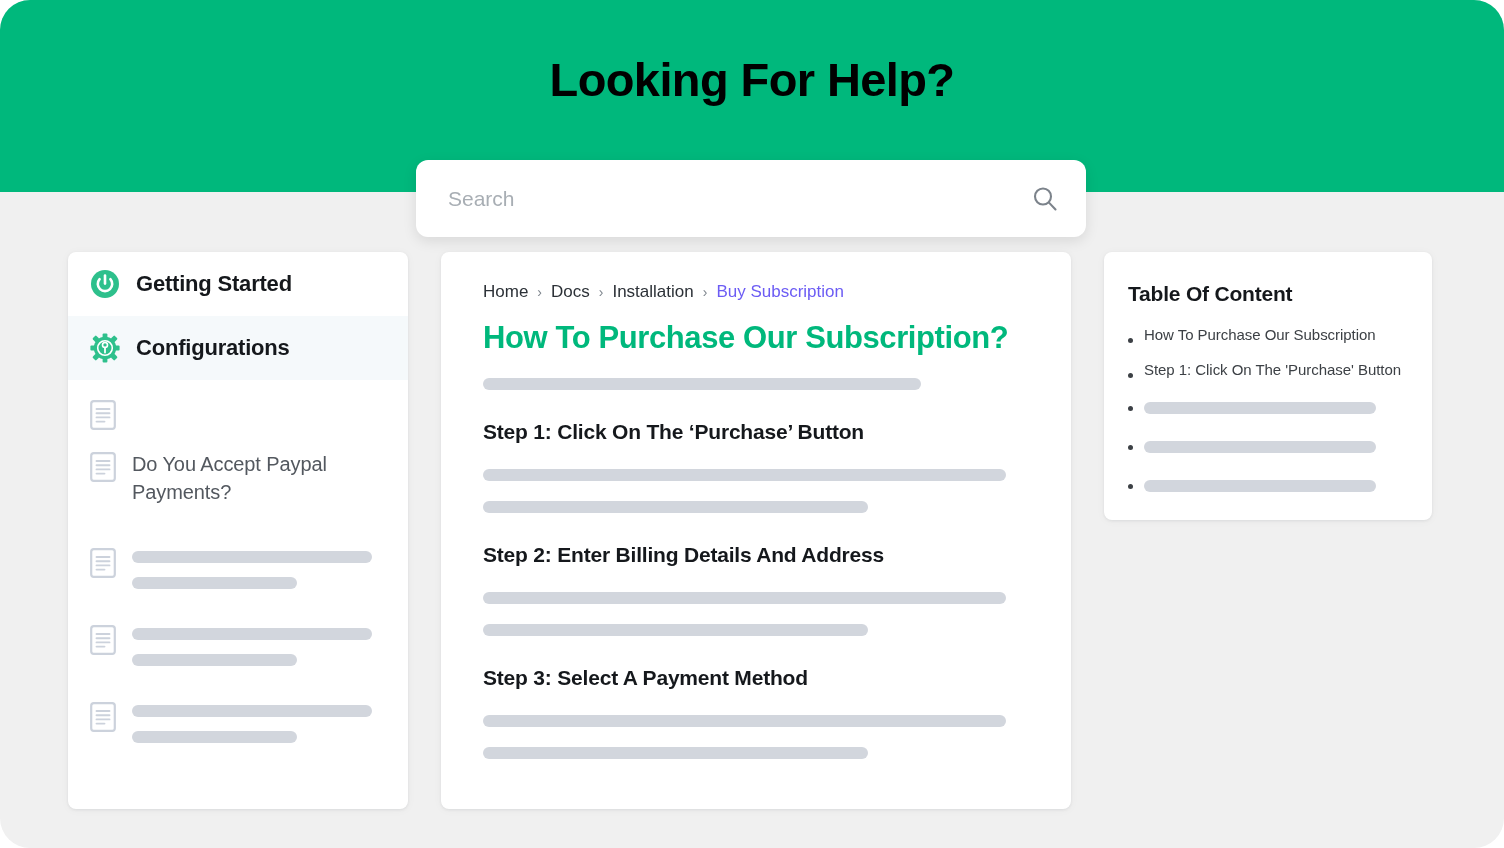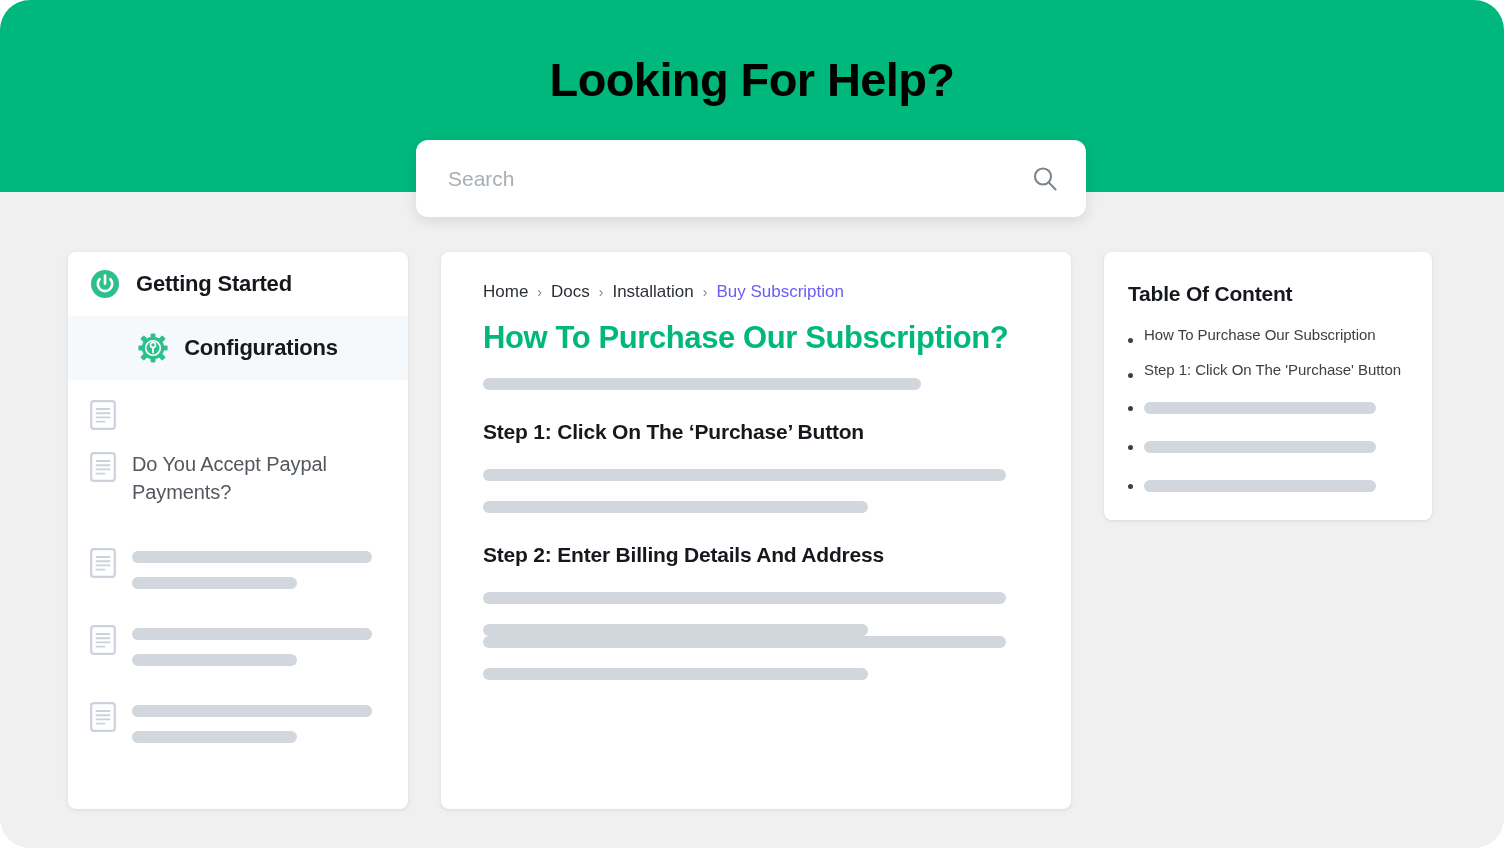--- a/index.html
+++ b/index.html
@@ -37,21 +37,21 @@
     width: 100%;
     text-align: center;
     color: #000000;
     font-size: 47px;
     font-weight: bold;
     letter-spacing: -0.6px;
   }
 
   .search-wrap {
     position: absolute;
-    top: 140px;
+    top: 160px;
     left: 416px;
     width: 670px;
     height: 77px;
     background: #ffffff;
     border-radius: 12px;
     box-shadow: 0 4px 14px rgba(0,0,0,0.10);
     display: flex;
     align-items: center;
     padding: 0 26px 0 32px;
   }
@@ -95,21 +95,21 @@
   }
 
   .nav-item {
     display: flex;
     align-items: center;
     gap: 16px;
     height: 64px;
     padding: 0 22px;
     cursor: pointer;
   }
-  .nav-item.active { background: #f5f9fb; justify-content: center; }
+  .nav-item.active { background: #f5f9fb; }
   .nav-item .label {
     font-size: 22px;
     font-weight: bold;
     color: #15181c;
     letter-spacing: -0.2px;
   }
   .nav-icon { width: 30px; height: 30px; flex: 0 0 auto; }
 
   .nav-sub {
     display: flex;
@@ -379,20 +379,21 @@
         <span class="bar" style="width:523px;"></span>
         <span class="bar" style="width:385px;"></span>
       </div>
 
       <h2 class="step-head">Step 2: Enter Billing Details And Address</h2>
       <div class="para">
         <span class="bar" style="width:523px;"></span>
         <span class="bar" style="width:385px;"></span>
       </div>
 
+      <h2 class="step-head">Step 3: Select A Payment Method</h2>
       <div class="para">
         <span class="bar" style="width:523px;"></span>
         <span class="bar" style="width:385px;"></span>
       </div>
 
     </div>
 
     <div class="card toc">
       <div class="toc-title">Table Of Content</div>
 

